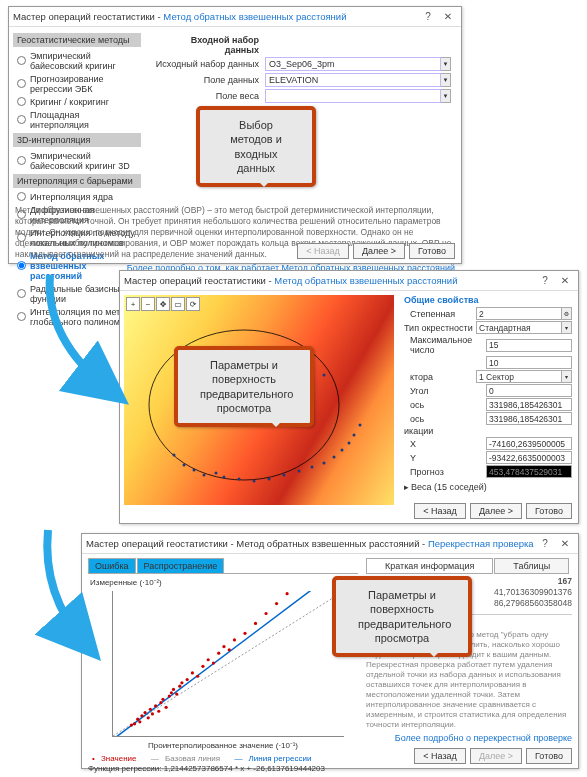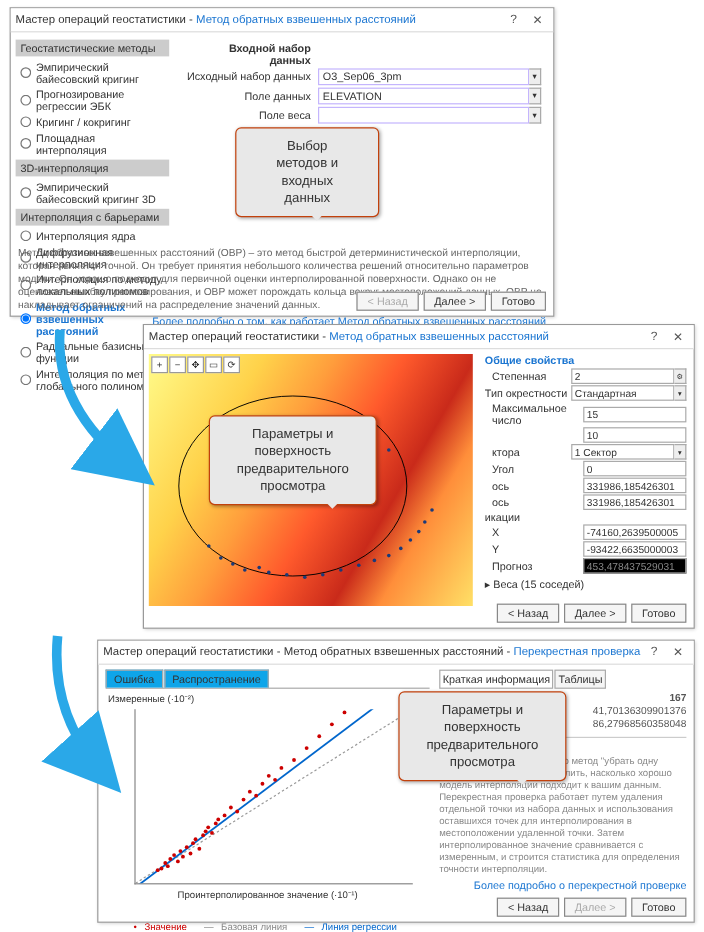--- a/index.html
+++ b/index.html
@@ -26,21 +26,21 @@
 .formrow.boldlbl label{font-weight:bold}
 .formrow .txt{flex:1;border:1px solid #c4b5fd;height:14px;padding:0 3px;font-size:9px;background:#fff;display:flex;align-items:center}
 .formrow .dd{width:10px;border:1px solid #aaa;border-left:none;height:14px;background:#eee;display:flex;align-items:center;justify-content:center;font-size:7px}
 .desc{position:absolute;left:6px;top:196px;right:6px;font-size:8.5px;color:#666;line-height:1.3;padding-top:2px}
 .desc .ht{color:#333;font-size:9px;margin-bottom:2px}
 .linkrow{text-align:right;font-size:9px;margin-top:3px}
 .linkrow a{color:#1a75d1;text-decoration:none}
 .btnbar{position:absolute;bottom:4px;right:6px;display:flex;gap:4px}
 .btn{border:1px solid #888;background:#f5f5f5;font-size:9px;padding:2px 8px;min-width:46px;text-align:center}
 .btn.dis{color:#aaa}
-.tip{position:absolute;background:#e8e8e8;border:1px solid #c2410c;border-radius:5px;padding:8px 22px;font-size:11px;color:#333;text-align:center;line-height:1.3;z-index:10;box-shadow:1px 1px 3px rgba(0,0,0,0.3)}
+.tip{position:absolute;background:#e8e8e8;border:4px solid #c2410c;border-radius:5px;padding:8px 22px;font-size:11px;color:#333;text-align:center;line-height:1.3;z-index:10;box-shadow:1px 1px 3px rgba(0,0,0,0.3)}
 .tip::after{content:"";position:absolute;width:0;height:0}
 .tip1{left:196px;top:106px;width:120px}
 .tip1::after{bottom:-12px;left:50%;border:8px solid transparent;border-top-color:#e8e8e8}
 .tip2{left:174px;top:346px;width:140px}
 .tip2::after{bottom:-12px;right:20%;border:8px solid transparent;border-top-color:#e8e8e8}
 .tip3{left:332px;top:576px;width:140px}
 .tip3::after{bottom:-12px;right:20%;border:8px solid transparent;border-top-color:#e8e8e8}
 .arrow{position:absolute;z-index:5}
 .arrow svg{overflow:visible}
 
@@ -54,29 +54,29 @@
 .prow .plbl{flex:1;color:#333;padding-left:6px}
 .prow .plbl.bold{font-weight:normal;padding-left:0}
 .prow .pval{width:86px;border:1px solid #aaa;height:13px;padding:0 2px;font-size:8.5px;background:#fff;display:flex;align-items:center}
 .prow .pdd{width:10px;height:13px;border:1px solid #aaa;border-left:none;background:#eee;display:flex;align-items:center;justify-content:center;font-size:6px}
 .prow .pval.ro{background:#000000;color:#888}
 .expand{color:#333;font-size:9px;padding:3px 0;cursor:default}
 
 .body3{display:flex;height:calc(100% - 42px);padding:2px}
 .chartarea{width:278px;padding:2px 4px;font-size:8px}
 .chartbox{position:relative;height:146px;border-left:1px solid #888;border-bottom:1px solid #888;margin:4px 14px 2px 24px}
-.legend3{font-size:8px;text-align:center;margin-top:18px}
+.legend3{font-size:8px;margin-top:4px}
 .legend3 span{margin:0 4px}
 .red{color:#c00}.blue{color:#06c}.grey{color:#888}
 .tabs3{display:flex;border-bottom:1px solid #aaa;font-size:9px}
 .tabs3 .tab{padding:2px 6px;border:1px solid #aaa;border-bottom:none;background:#0ea5e9;margin-right:1px}
 .tabs3 .tab.act{background:#fff}
 .rside{flex:1;padding:2px 4px;font-size:8.5px}
 .rtabs{display:flex;gap:1px;margin-bottom:2px}
-.rtabs .tab{padding:2px 2px;border:1px solid #aaa;background:#f5f5f5;font-size:9px}
+.rtabs .tab{padding:2px 18px;border:1px solid #aaa;background:#f5f5f5;font-size:9px}
 .rtabs .tab.act{background:#fff}
 .krow{display:flex;font-size:8.5px;margin:1px 0}
 .krow .kl{flex:1}
 .krow .kv{color:#555}
 .infobox{border-top:1px solid #ccc;margin-top:6px;padding-top:3px;font-size:8px;color:#888;line-height:1.25}
 .infobox .ih{color:#333;font-size:8.5px;margin-bottom:1px}
 </style>
 </head>
 <body>
 

